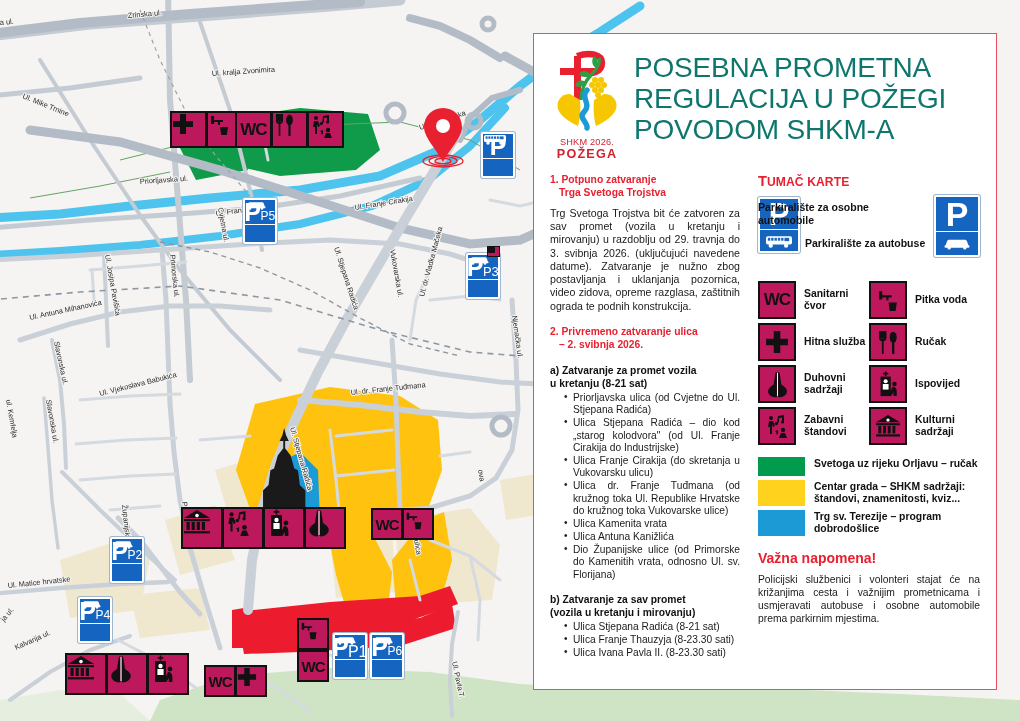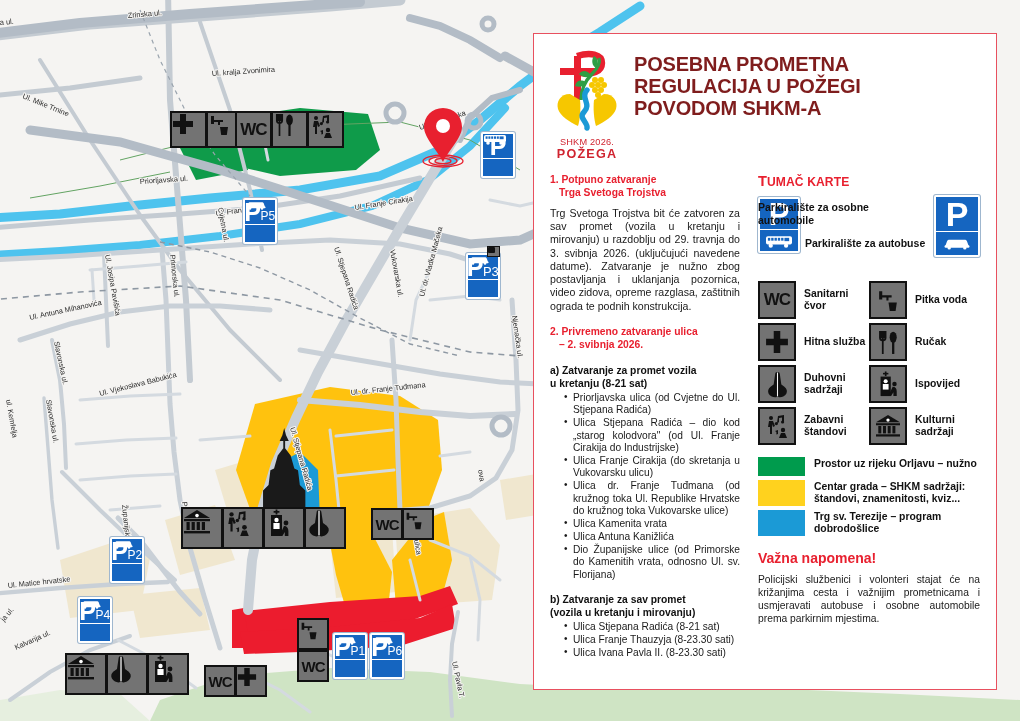--- a/index.html
+++ b/index.html
@@ -7,21 +7,21 @@
        font-family:"Liberation Sans",sans-serif;}
   #root{position:relative;width:1020px;height:721px;overflow:hidden;background:#f4f4f2;}
 
   
   #map{position:absolute;left:0;top:0;width:1020px;height:721px;background:#f5f4f2;}
   #map svg{position:absolute;left:0;top:0;}
   .st-label{font-family:"Liberation Sans",sans-serif;font-size:7.4px;fill:#2b2b2b;
             paint-order:stroke;stroke:#f5f4f2;stroke-width:2.2px;stroke-linejoin:round;}
 
   
-  .tile{position:absolute;background:#737373;border:2.4px solid #111;box-sizing:border-box;
+  .tile{position:absolute;background:#be185d;border:2.4px solid #111;box-sizing:border-box;
         display:flex;align-items:center;justify-content:center;}
   .tile svg{display:block;}
   .tile-wc{font-weight:bold;font-family:"Liberation Sans",sans-serif;
            letter-spacing:-1px;color:#111;}
 
   
   .psign{position:absolute;background:#1565c0;border:2px solid #fff;box-sizing:border-box;
          border-radius:2px;box-shadow:0 0 0 1px #9fb7cf;}
   .psign .pbox{position:relative;height:58%;display:flex;align-items:center;justify-content:center;}
   .psign .pletter{color:#fff;font-weight:bold;font-family:"Liberation Sans",sans-serif;
@@ -38,21 +38,21 @@
   #panel{position:absolute;left:533px;top:33px;width:464px;height:657px;
          background:#fff;border:1.6px solid #e8505f;box-sizing:border-box;
          padding:14px 16px 10px 16px;}
   .hdr{display:flex;align-items:flex-start;gap:10px;}
   .logo{width:74px;flex:0 0 74px;}
   .logo .ltxt1{font-size:9.2px;letter-spacing:.2px;color:#d0232f;text-align:center;
                font-family:"Liberation Sans",sans-serif;margin-top:1px;}
   .logo .ltxt2{font-size:12.6px;font-weight:bold;letter-spacing:1.2px;color:#d0232f;
                text-align:center;font-family:"Liberation Sans",sans-serif;}
   .hdr-right{flex:1;padding-top:5px;}
-  #title{color:#7f1d1d;font-weight:bold;font-size:20px;line-height:1.10;
+  #title{color:#0f766e;font-weight:normal;font-size:28px;line-height:1.10;
          letter-spacing:-.2px;}
   #subtitle{color:#1a1a1a;font-size:17px;margin-top:11px;letter-spacing:.1px;}
 
   .cols{display:flex;margin-top:12px;}
   .colL{width:200px;flex:0 0 200px;padding-right:10px;box-sizing:border-box;}
   .colR{flex:1;padding-left:8px;box-sizing:border-box;}
 
   .h-red{color:#e8202f;font-weight:bold;font-size:10.3px;line-height:1.30;}
   .h-red .ind{display:block;padding-left:9px;}
   .para{font-size:10.6px;line-height:1.255;color:#1a1a1a;text-align:justify;
@@ -378,21 +378,21 @@
           <path d="M2 7 L3.2 3.6 C3.5 2.6 4.2 2.2 5.2 2.2 H16.8 C17.8 2.2 18.5 2.6 18.8 3.6 L20 7 Z" fill="#fff"></path>
           <rect x="1.4" y="6.4" width="19.2" height="1.8" rx=".9" fill="#fff"></rect>
           <circle cx="5" cy="8.4" r="1.3" fill="#fff"></circle>
             <circle cx="17" cy="8.4" r="1.3" fill="#fff"></circle>
         </svg>
       </div>
     </div>
     <div class="psign" style="left:333px;top:633px;width:34px;height:46px;">
       <div class="pbox">
         <span class="pletter" style="font-size:25px;">P</span>
-          <span class="pnum" style="font-size:12px;text-align:center;">P1</span>
+          <span class="pnum" style="font-size:16px;text-align:center;">P1</span>
       </div>
       <div class="vbox">
         <svg width="22" height="10" viewBox="0 0 22 10">
           <path d="M2 7 L3.2 3.6 C3.5 2.6 4.2 2.2 5.2 2.2 H16.8 C17.8 2.2 18.5 2.6 18.8 3.6 L20 7 Z" fill="#fff"></path>
           <rect x="1.4" y="6.4" width="19.2" height="1.8" rx=".9" fill="#fff"></rect>
           <circle cx="5" cy="8.4" r="1.3" fill="#fff"></circle>
             <circle cx="17" cy="8.4" r="1.3" fill="#fff"></circle>
         </svg>
       </div>
     </div>
@@ -746,21 +746,21 @@
                   <circle cx="14" cy="6.6" r="1.8" fill="#fff"></circle>
               </svg>
             </div>
             <div class="cap">Kulturni sadržaji</div>
           </div>
         </div>
 
         <div style="margin-top:12px;">
           <div class="swrow">
             <div class="sw" style="background:#009b4d;"></div>
-            <div class="cap">Prostor uz rijeku Orljavu – nužno</div>
+            <div class="cap">Svetoga uz rijeku Orljavu – ručak</div>
           </div>
           <div class="swrow">
             <div class="sw" style="background:#ffd21e;height:26px;"></div>
             <div class="cap">Centar grada – SHKM sadržaji: štandovi, znamenitosti, kviz...</div>
           </div>
           <div class="swrow">
             <div class="sw" style="background:#1b9ad6;height:26px;"></div>
             <div class="cap">Trg sv. Terezije – program dobrodošlice</div>
           </div>
         </div>

